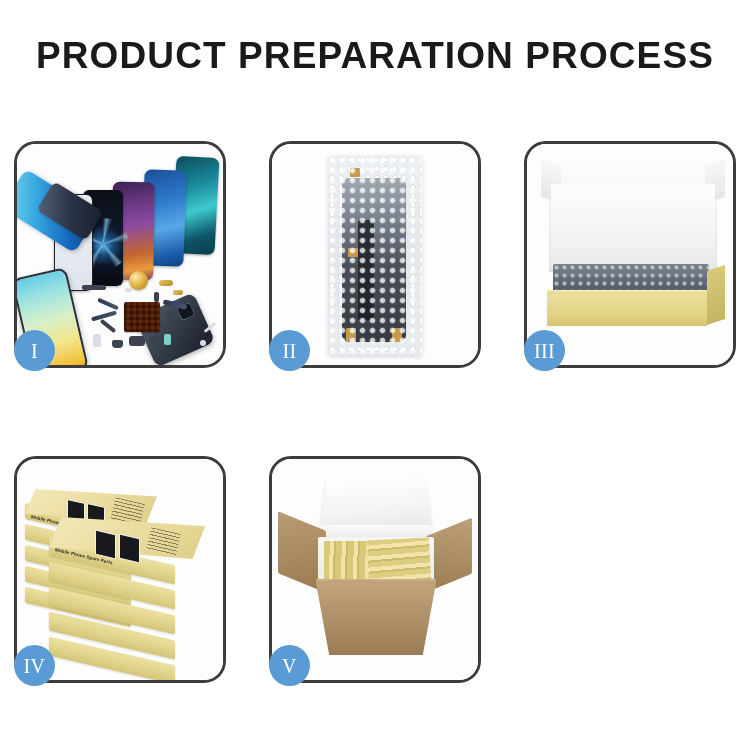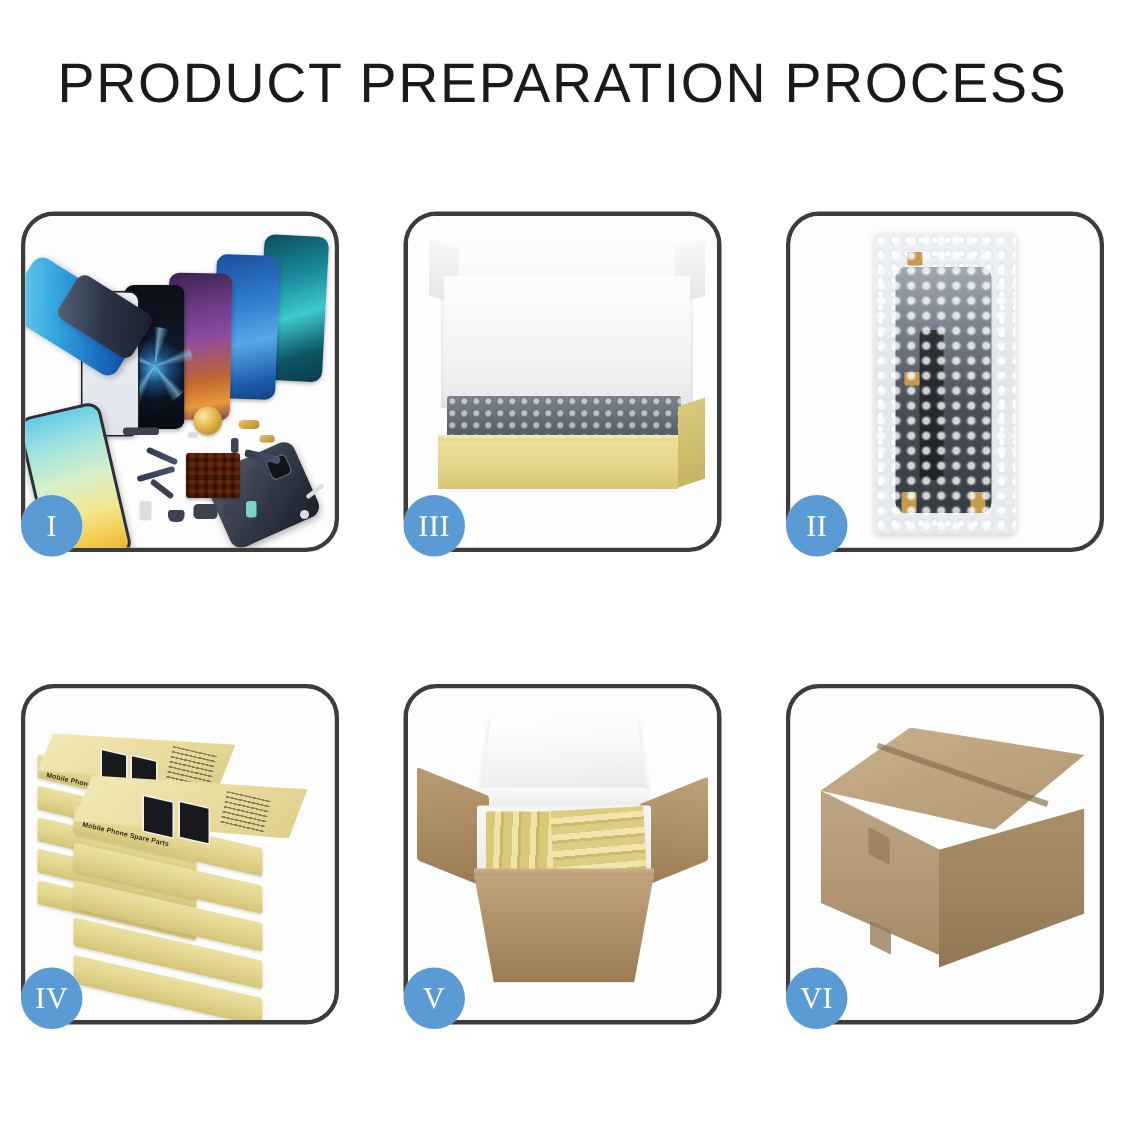--- a/index.html
+++ b/index.html
@@ -27,21 +27,21 @@
     position: absolute;
     left: 0;
     top: 36px;
     width: 750px;
     text-align: center;
   }
   .title {
     font-family: "Liberation Sans", sans-serif;
     font-size: 37px;
     letter-spacing: 1.1px;
-    font-weight: 400;
+    font-weight: 700;
     color: #1a1a1a;
     line-height: 1.1;
     white-space: nowrap;
   }
   .subtitle {
     margin-top: 13px;
     font-family: "Liberation Sans", sans-serif;
     font-size: 14.6px;
     color: #2b2b2b;
     letter-spacing: 0.15px;
@@ -516,44 +516,44 @@
         <div class="chip pale" style="left:76px;top:190px;width:8px;height:13px;border-radius:2px;"></div>
         <div class="chip" style="left:95px;top:196px;width:11px;height:8px;border-radius:2px 2px 4px 4px;"></div>
         <div class="chip pale" style="left:108px;top:144px;width:7px;height:4px;"></div>
         <div class="chip" style="left:82px;top:180px;width:18px;height:4px;transform:rotate(38deg);"></div>
         <div class="chip pale" style="left:186px;top:182px;width:14px;height:3px;transform:rotate(-38deg);"></div>
         <div class="chip pale" style="left:183px;top:196px;width:6px;height:6px;border-radius:50%;"></div>
       </div>
       <div class="badge">I</div>
     </div>
 
-    <div class="panel p3">
-      <div class="panel-clip">
-        <div class="b3-lid"></div>
-        <div class="b3-foam"></div>
-        <div class="b3-wrap"></div>
-        <div class="b3-rim"></div>
-        <div class="b3-front"></div>
-        <div class="b3-side"></div>
-      </div>
-      <div class="badge">III</div>
-    </div>
-
     <div class="panel p2">
       <div class="panel-clip">
         <div class="bubble-bag">
           <div class="bag-inner"></div>
           <div class="bag-tab" style="left:22px;top:12px;"></div>
           <div class="bag-tab" style="left:20px;top:92px;"></div>
           <div class="bag-tab" style="left:18px;bottom:14px;height:14px;"></div>
           <div class="bag-tab" style="right:20px;bottom:14px;height:14px;"></div>
           <div class="bubble-overlay"></div>
         </div>
       </div>
       <div class="badge">II</div>
+    </div>
+
+    <div class="panel p3">
+      <div class="panel-clip">
+        <div class="b3-lid"></div>
+        <div class="b3-foam"></div>
+        <div class="b3-wrap"></div>
+        <div class="b3-rim"></div>
+        <div class="b3-front"></div>
+        <div class="b3-side"></div>
+      </div>
+      <div class="badge">III</div>
     </div>
 
     <div class="panel p4">
       <div class="panel-clip">
         <div class="stackwrap">
 
           <div class="sbox" style="left:8px;top:56px;width:106px;height:16px;transform:skewY(13deg);"></div>
           <div class="sbox" style="left:8px;top:77px;width:106px;height:16px;transform:skewY(13deg);"></div>
           <div class="sbox" style="left:8px;top:98px;width:106px;height:16px;transform:skewY(13deg);"></div>
           <div class="sbox" style="left:8px;top:119px;width:106px;height:16px;transform:skewY(13deg);"></div>
@@ -589,26 +589,15 @@
         <div class="c5-flapR"></div>
         <div class="c5-inner"></div>
         <div class="c5-yboxes"></div>
         <div class="c5-yboxes2"></div>
         <div class="c5-rim"></div>
         <div class="c5-front"></div>
       </div>
       <div class="badge">V</div>
     </div>
 
-    <div class="panel p6">
-      <div class="panel-clip">
-        <div class="c6-top"></div>
-        <div class="c6-seam"></div>
-        <div class="c6-left"></div>
-        <div class="c6-right"></div>
-        <div class="c6-tape" style="left:52px;top:96px;width:14px;height:18px;transform:skewY(26deg);"></div>
-        <div class="c6-tape" style="left:53px;top:158px;width:14px;height:16px;transform:skewY(26deg);"></div>
-      </div>
-      <div class="badge">VI</div>
-    </div>
 
   </div>
 </div>
 
 </body></html>

